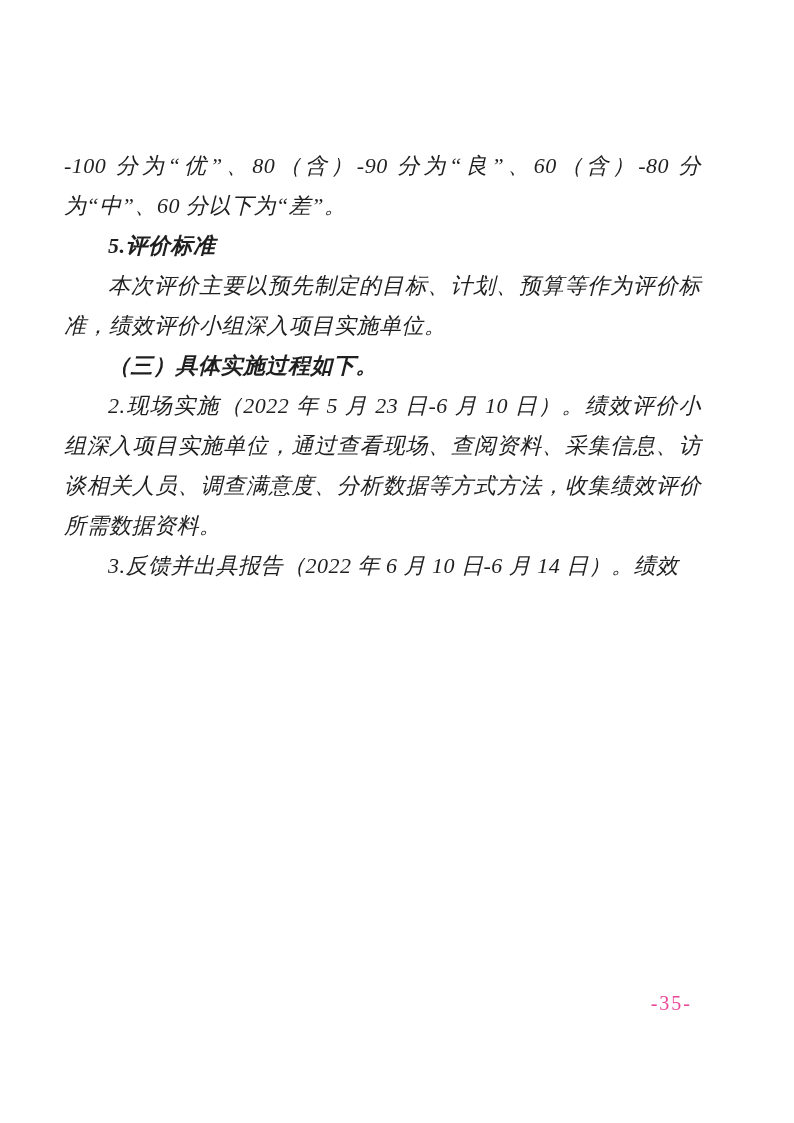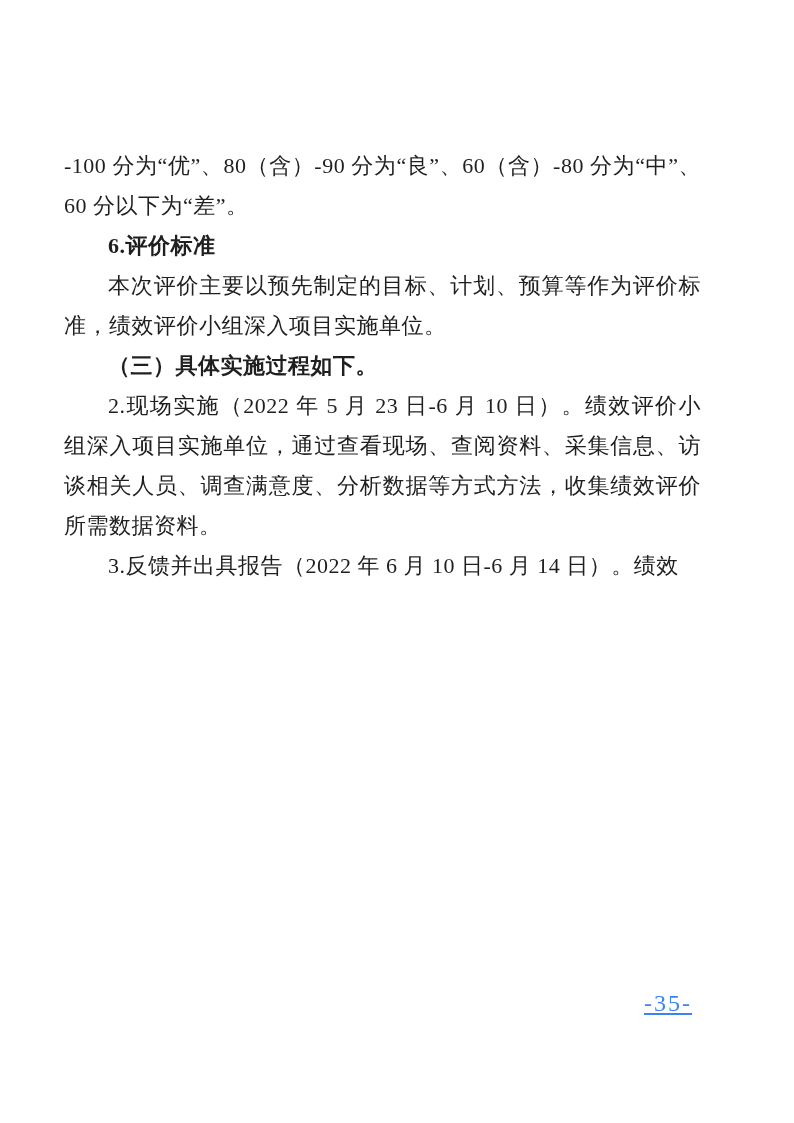--- a/index.html
+++ b/index.html
@@ -20,53 +20,53 @@
     position: absolute;
     left: 64px;
     top: 146px;
     width: 637px;
     font-size: 22px;
     line-height: 40px;
     color: #1f1f1f;
     text-align: justify;
     text-justify: inter-character;
     letter-spacing: 0.5px;
+    font-style: italic;
   }
   .content p {
     margin: 0;
     padding: 0;
   }
   .para-heading {
     font-weight: bold;
     text-indent: 2em;
   }
   .para-body-indent {
     text-indent: 2em;
   }
   .para-body-noindent {
     text-indent: 0;
   }
   .page-number {
     position: absolute;
     top: 990px;
     right: 102px;
-    font-size: 24px;
+    font-size: 20px;
     line-height: 26px;
-    color: #3b82f6;
+    color: #ec4899;
     letter-spacing: 2px;
     font-family: "Liberation Serif", "DejaVu Serif", serif;
-    text-decoration: underline;
   }
 </style>
 </head>
 <body>
 
 <div class="page">
   <div class="content" id="document-body">
       <p class="para-body-noindent">-100 分为“优”、80（含）-90 分为“良”、60（含）-80 分为“中”、60 分以下为“差”。</p>
-      <p class="para-heading">6.评价标准</p>
+      <p class="para-heading">5.评价标准</p>
       <p class="para-body-indent">本次评价主要以预先制定的目标、计划、预算等作为评价标准，绩效评价小组深入项目实施单位。</p>
       <p class="para-heading">（三）具体实施过程如下。</p>
       <p class="para-body-indent">2.现场实施（2022 年 5 月 23 日-6 月 10 日）。绩效评价小组深入项目实施单位，通过查看现场、查阅资料、采集信息、访谈相关人员、调查满意度、分析数据等方式方法，收集绩效评价所需数据资料。</p>
       <p class="para-body-indent">3.反馈并出具报告（2022 年 6 月 10 日-6 月 14 日）。绩效</p>
     </div>
   <div class="page-number">-35-</div>
 </div>
 
 </body></html>

